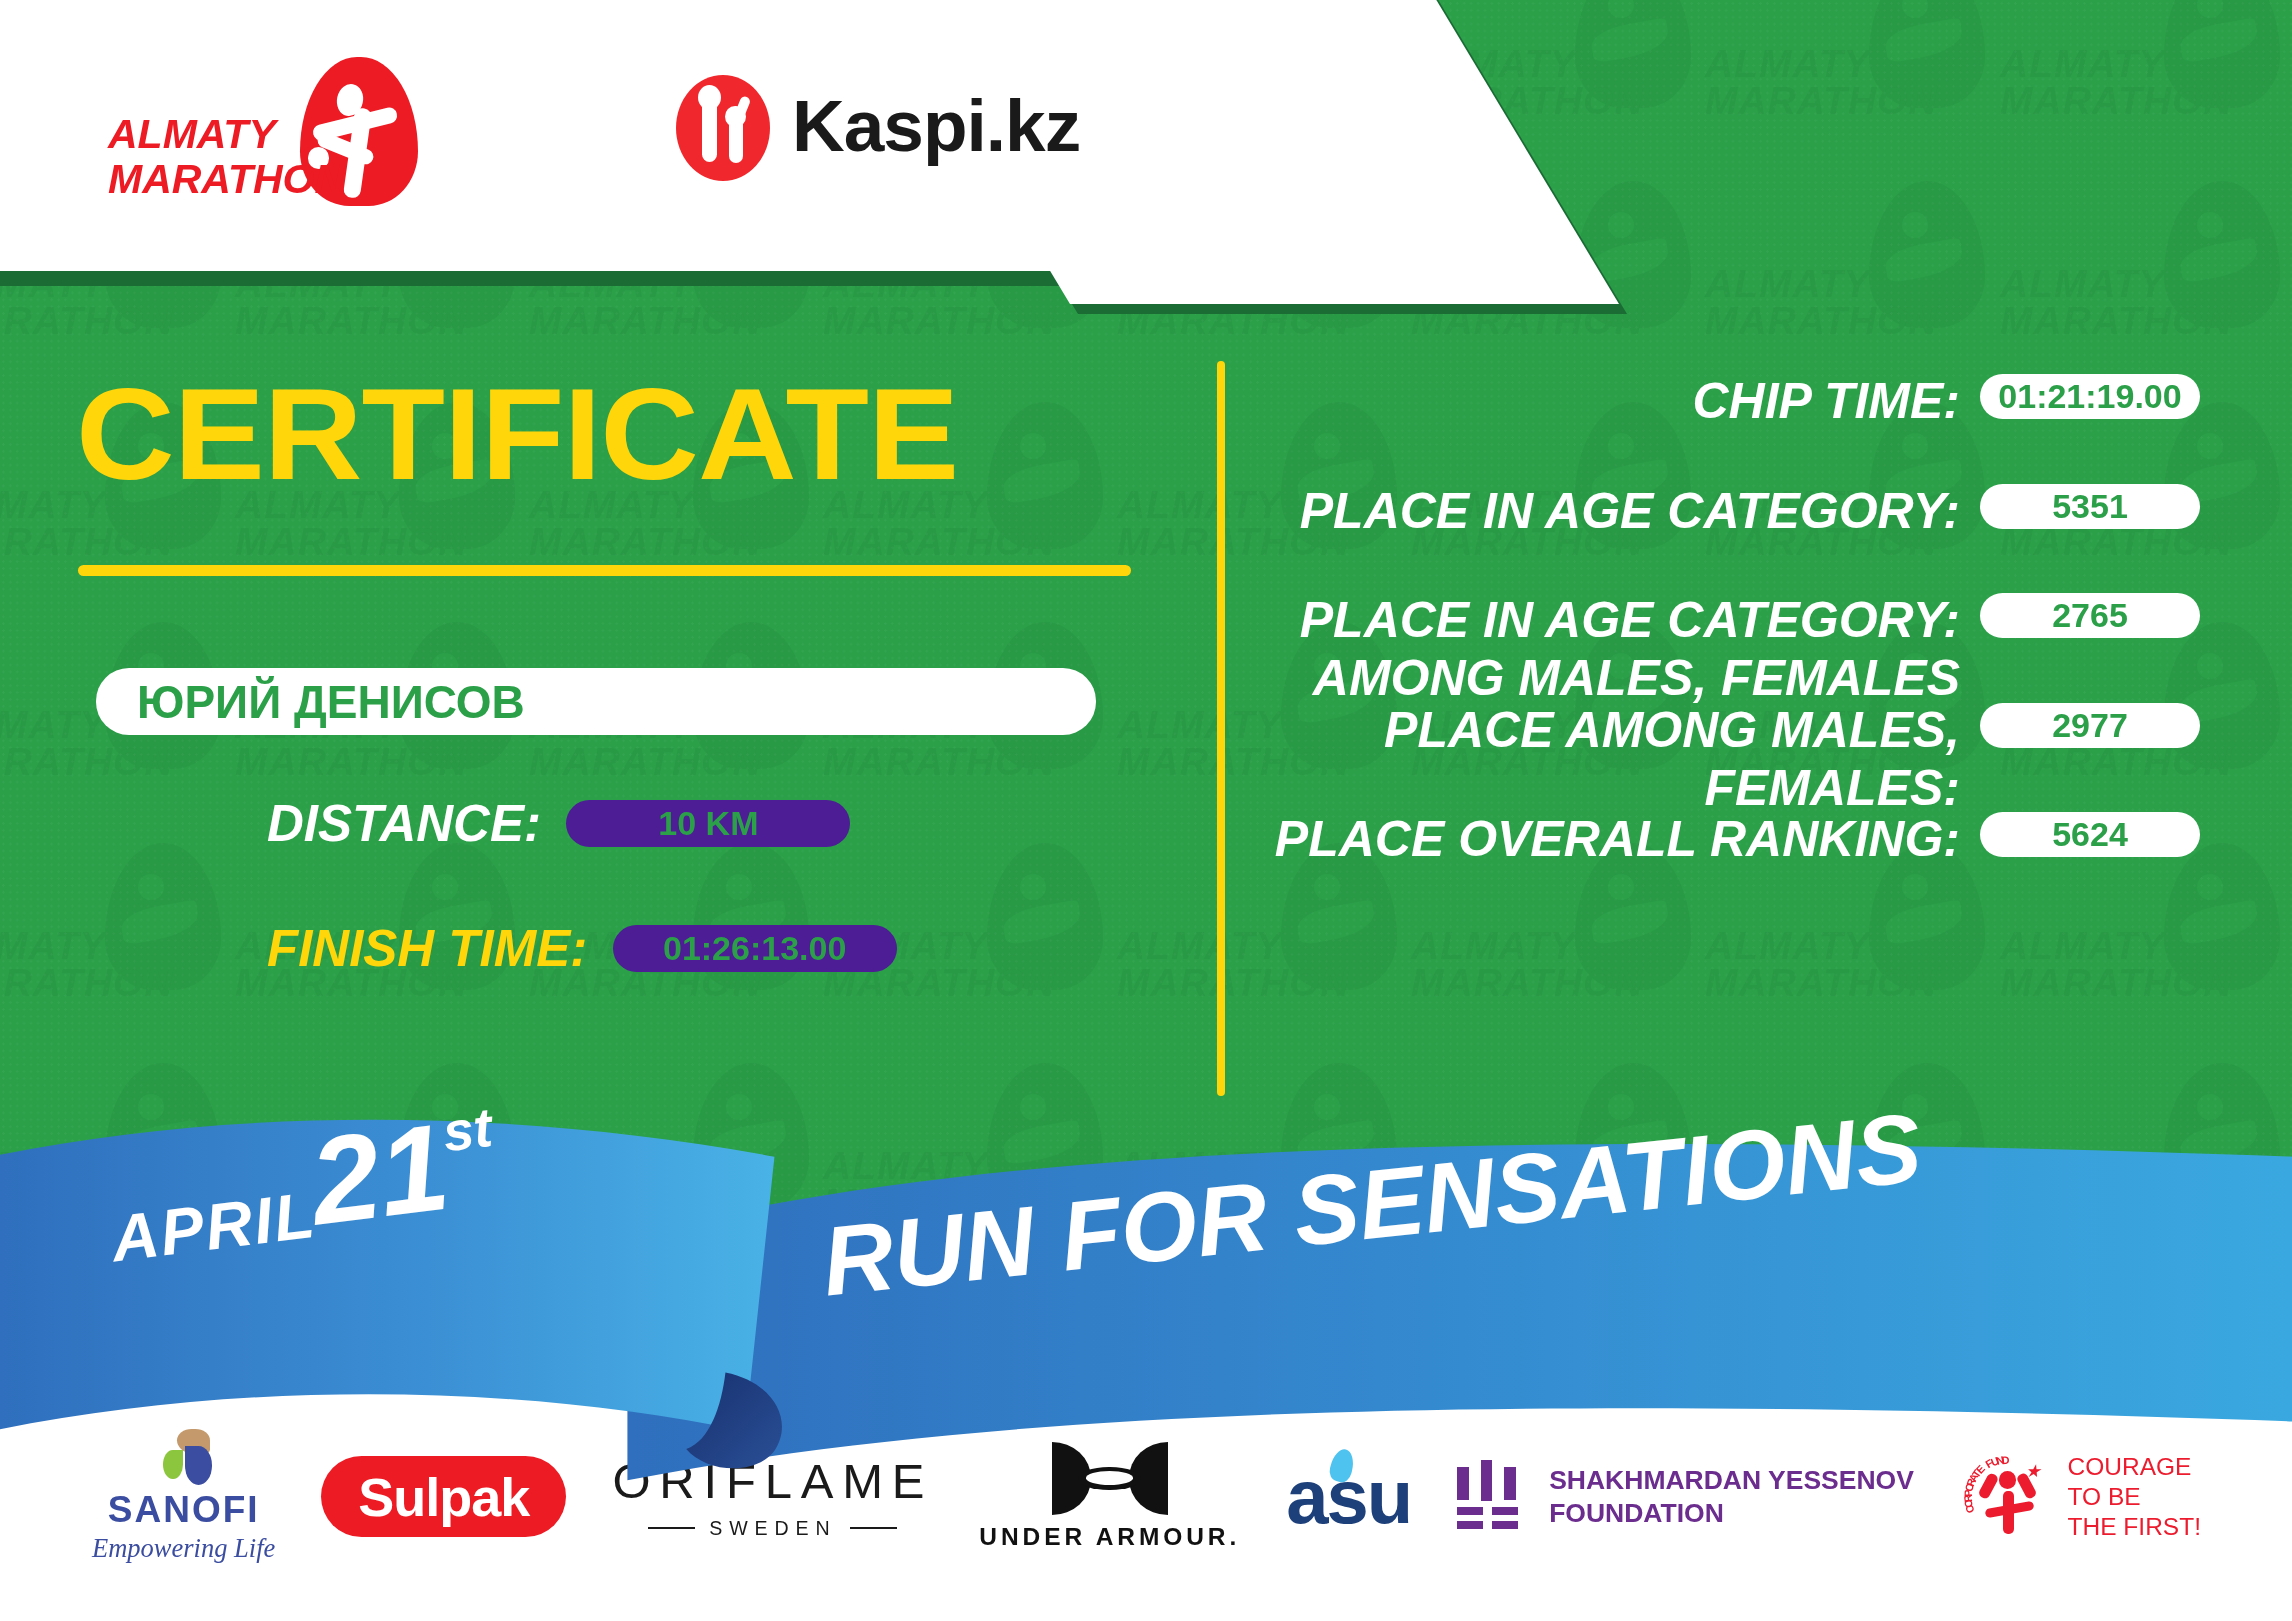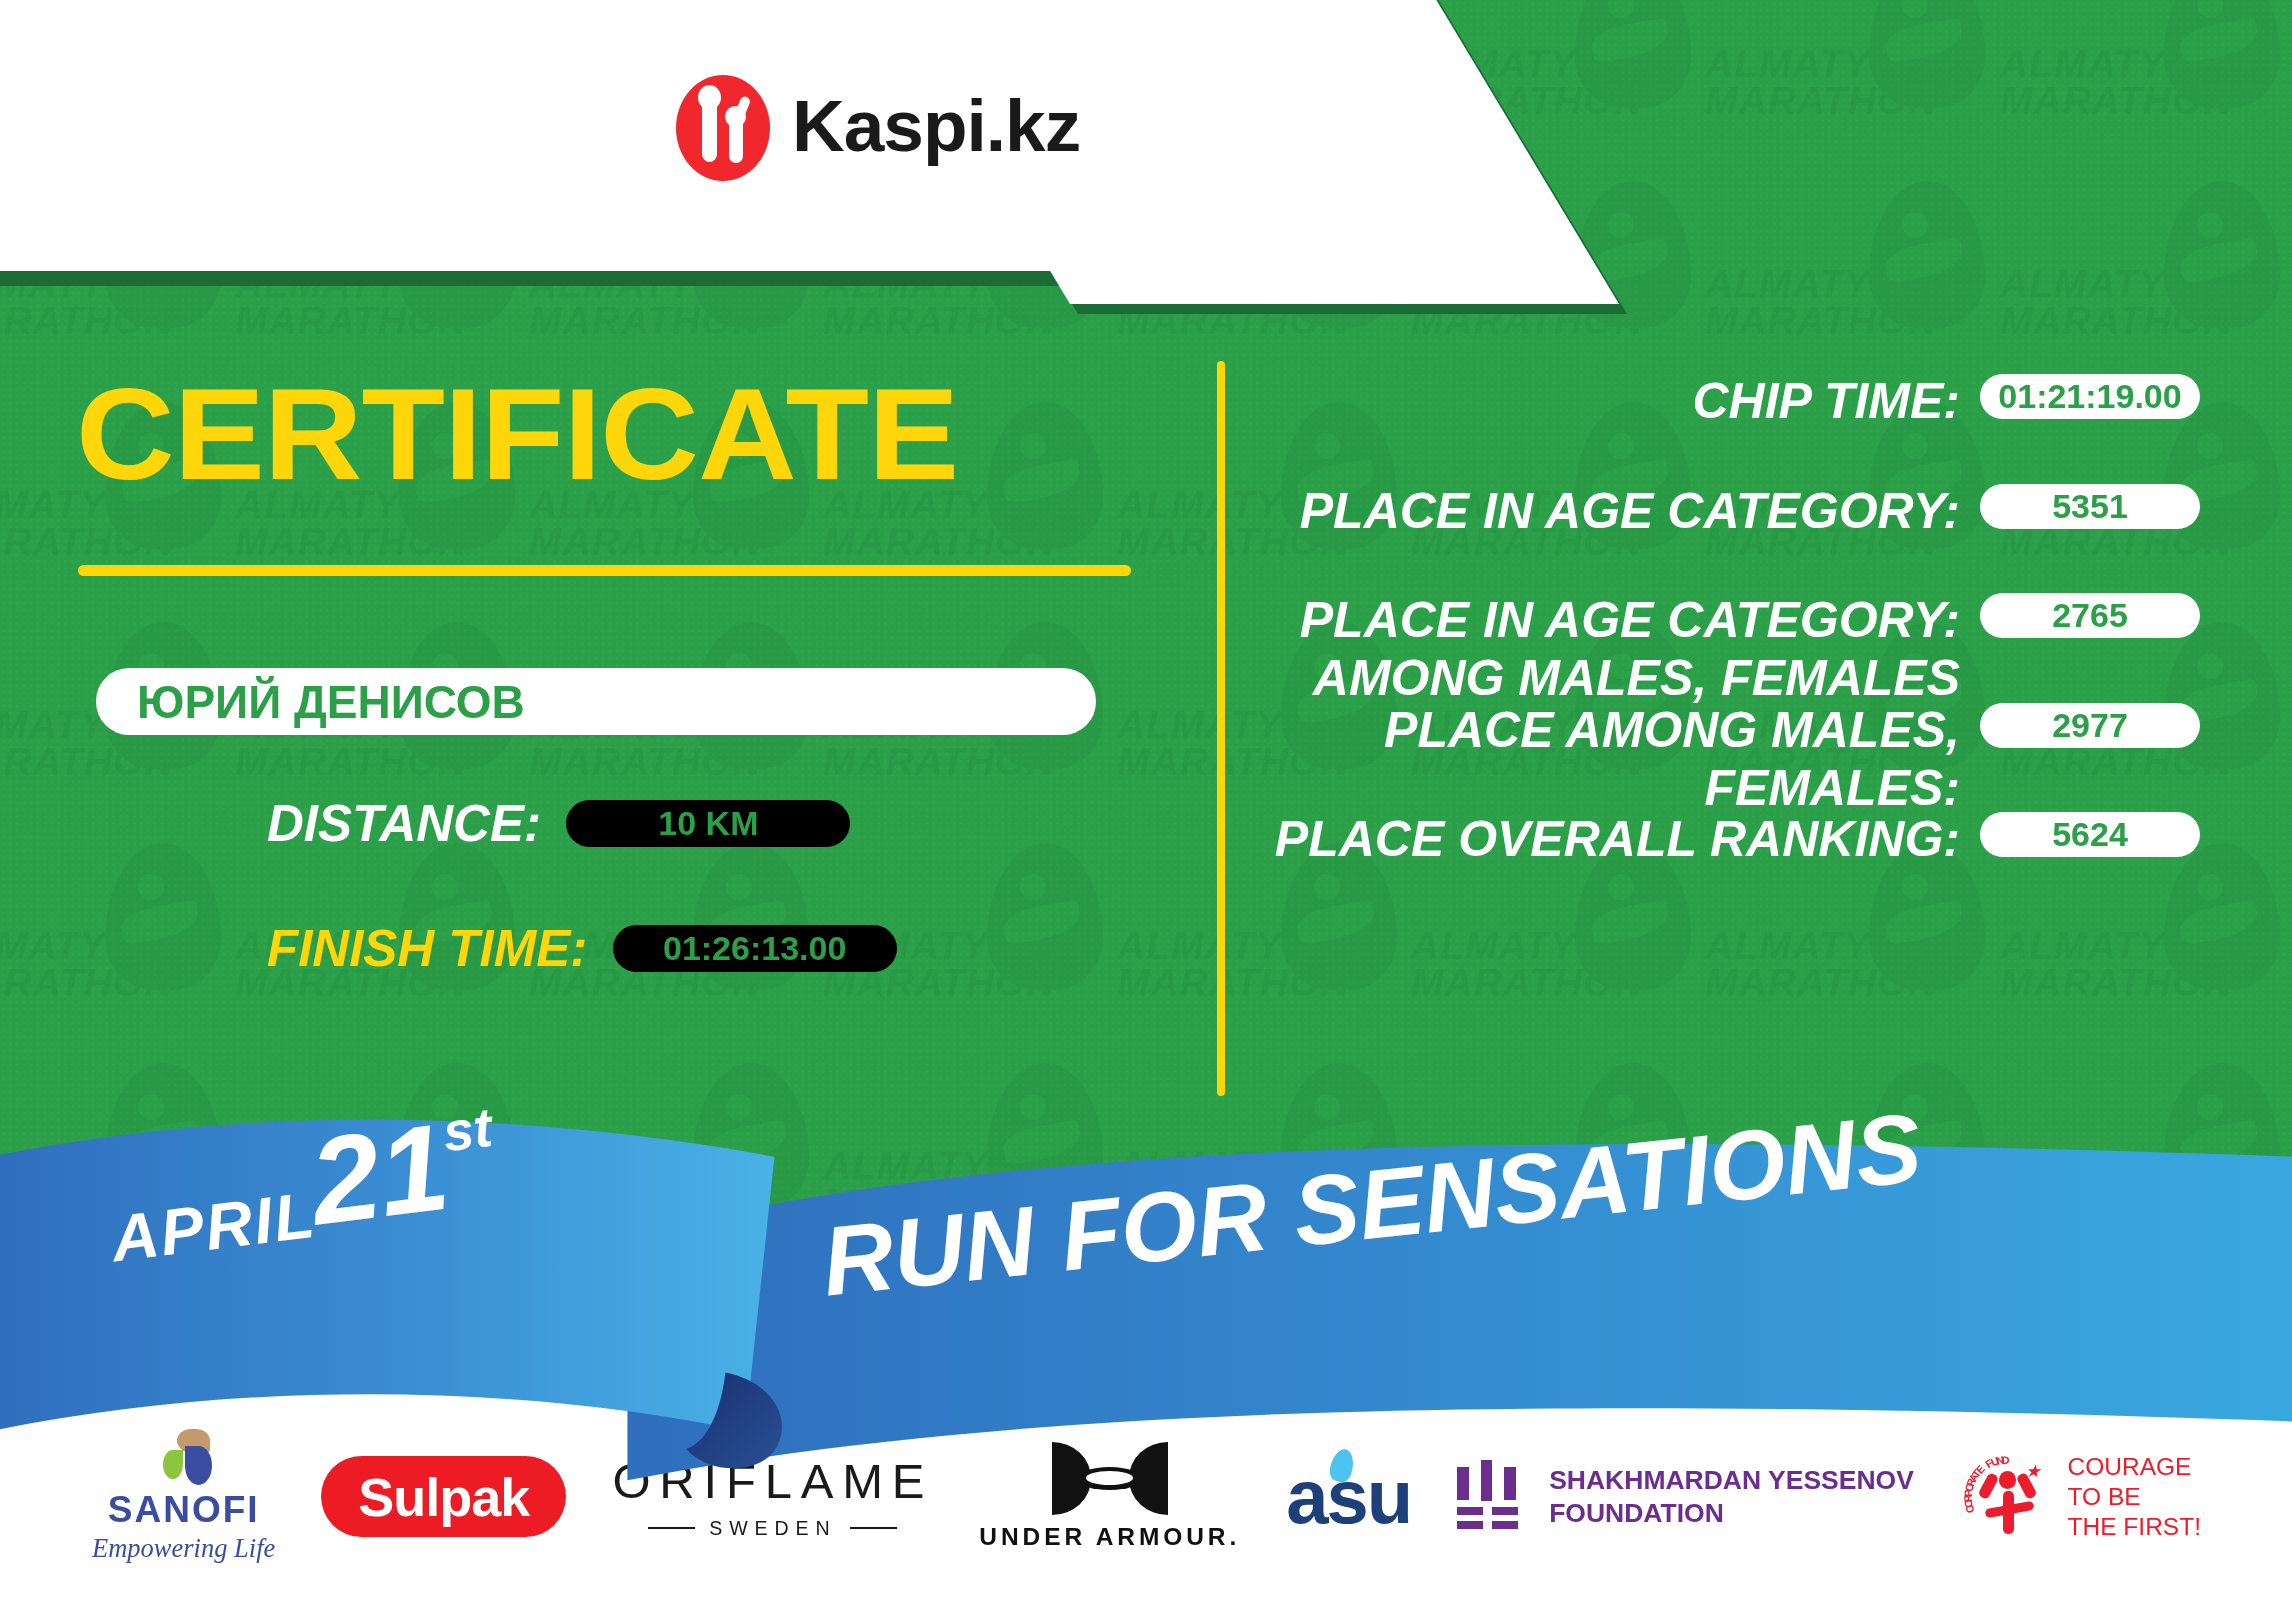--- a/index.html
+++ b/index.html
@@ -204,21 +204,21 @@
   
   .lrow{ position:absolute; z-index:8; display:flex; align-items:center; }
   .lrow .lbl{
     font-family:"Liberation Sans", sans-serif;
     font-weight:bold; font-style:italic;
     font-size:51px; letter-spacing:0px; white-space:nowrap;
   }
   .lrow .val-pill{
     margin-left:25.5px;
     height:47px; min-width:284px;
-    background:#000000; border-radius:23.5px;
+    background:#4c1d95; border-radius:23.5px;
     display:flex; align-items:center; justify-content:center;
   }
   .lrow .val{
     color:#2ba049; font-weight:bold; font-size:34px; letter-spacing:0px;
     font-family:"Liberation Sans", sans-serif;
   }
   #row-distance{ left:267px; top:794px; }
   #row-distance .lbl{ color:#ffffff; }
   #row-finish{ left:267px; top:919px; }
   #row-finish .lbl{ color:#ffd60a; }
@@ -642,20 +642,31 @@
         </div>
       </div>
   </div>
 
   <div class="header-stroke"></div>
   <div class="header-diag"></div>
   <div class="header-panel"></div>
   <div class="header-diag-white"></div>
 
   <div class="logo-row">
+    <div class="am-logo">
+      <div class="am-drop">
+        <span class="head"></span>
+          <span class="arm"></span>
+          <span class="body"></span>
+          <span class="leg"></span>
+          <span class="foot"></span>
+      </div>
+      <div class="am-text">ALMATY
+MARATHON</div>
+    </div>
 
     <div class="kaspi-logo">
       <div class="kaspi-mark">
         <span class="p1"></span>
           <span class="p1h"></span>
           <span class="p2"></span>
           <span class="p2h"></span>
           <span class="p2a"></span>
       </div>
       <div class="kaspi-text">Kaspi.kz</div>

